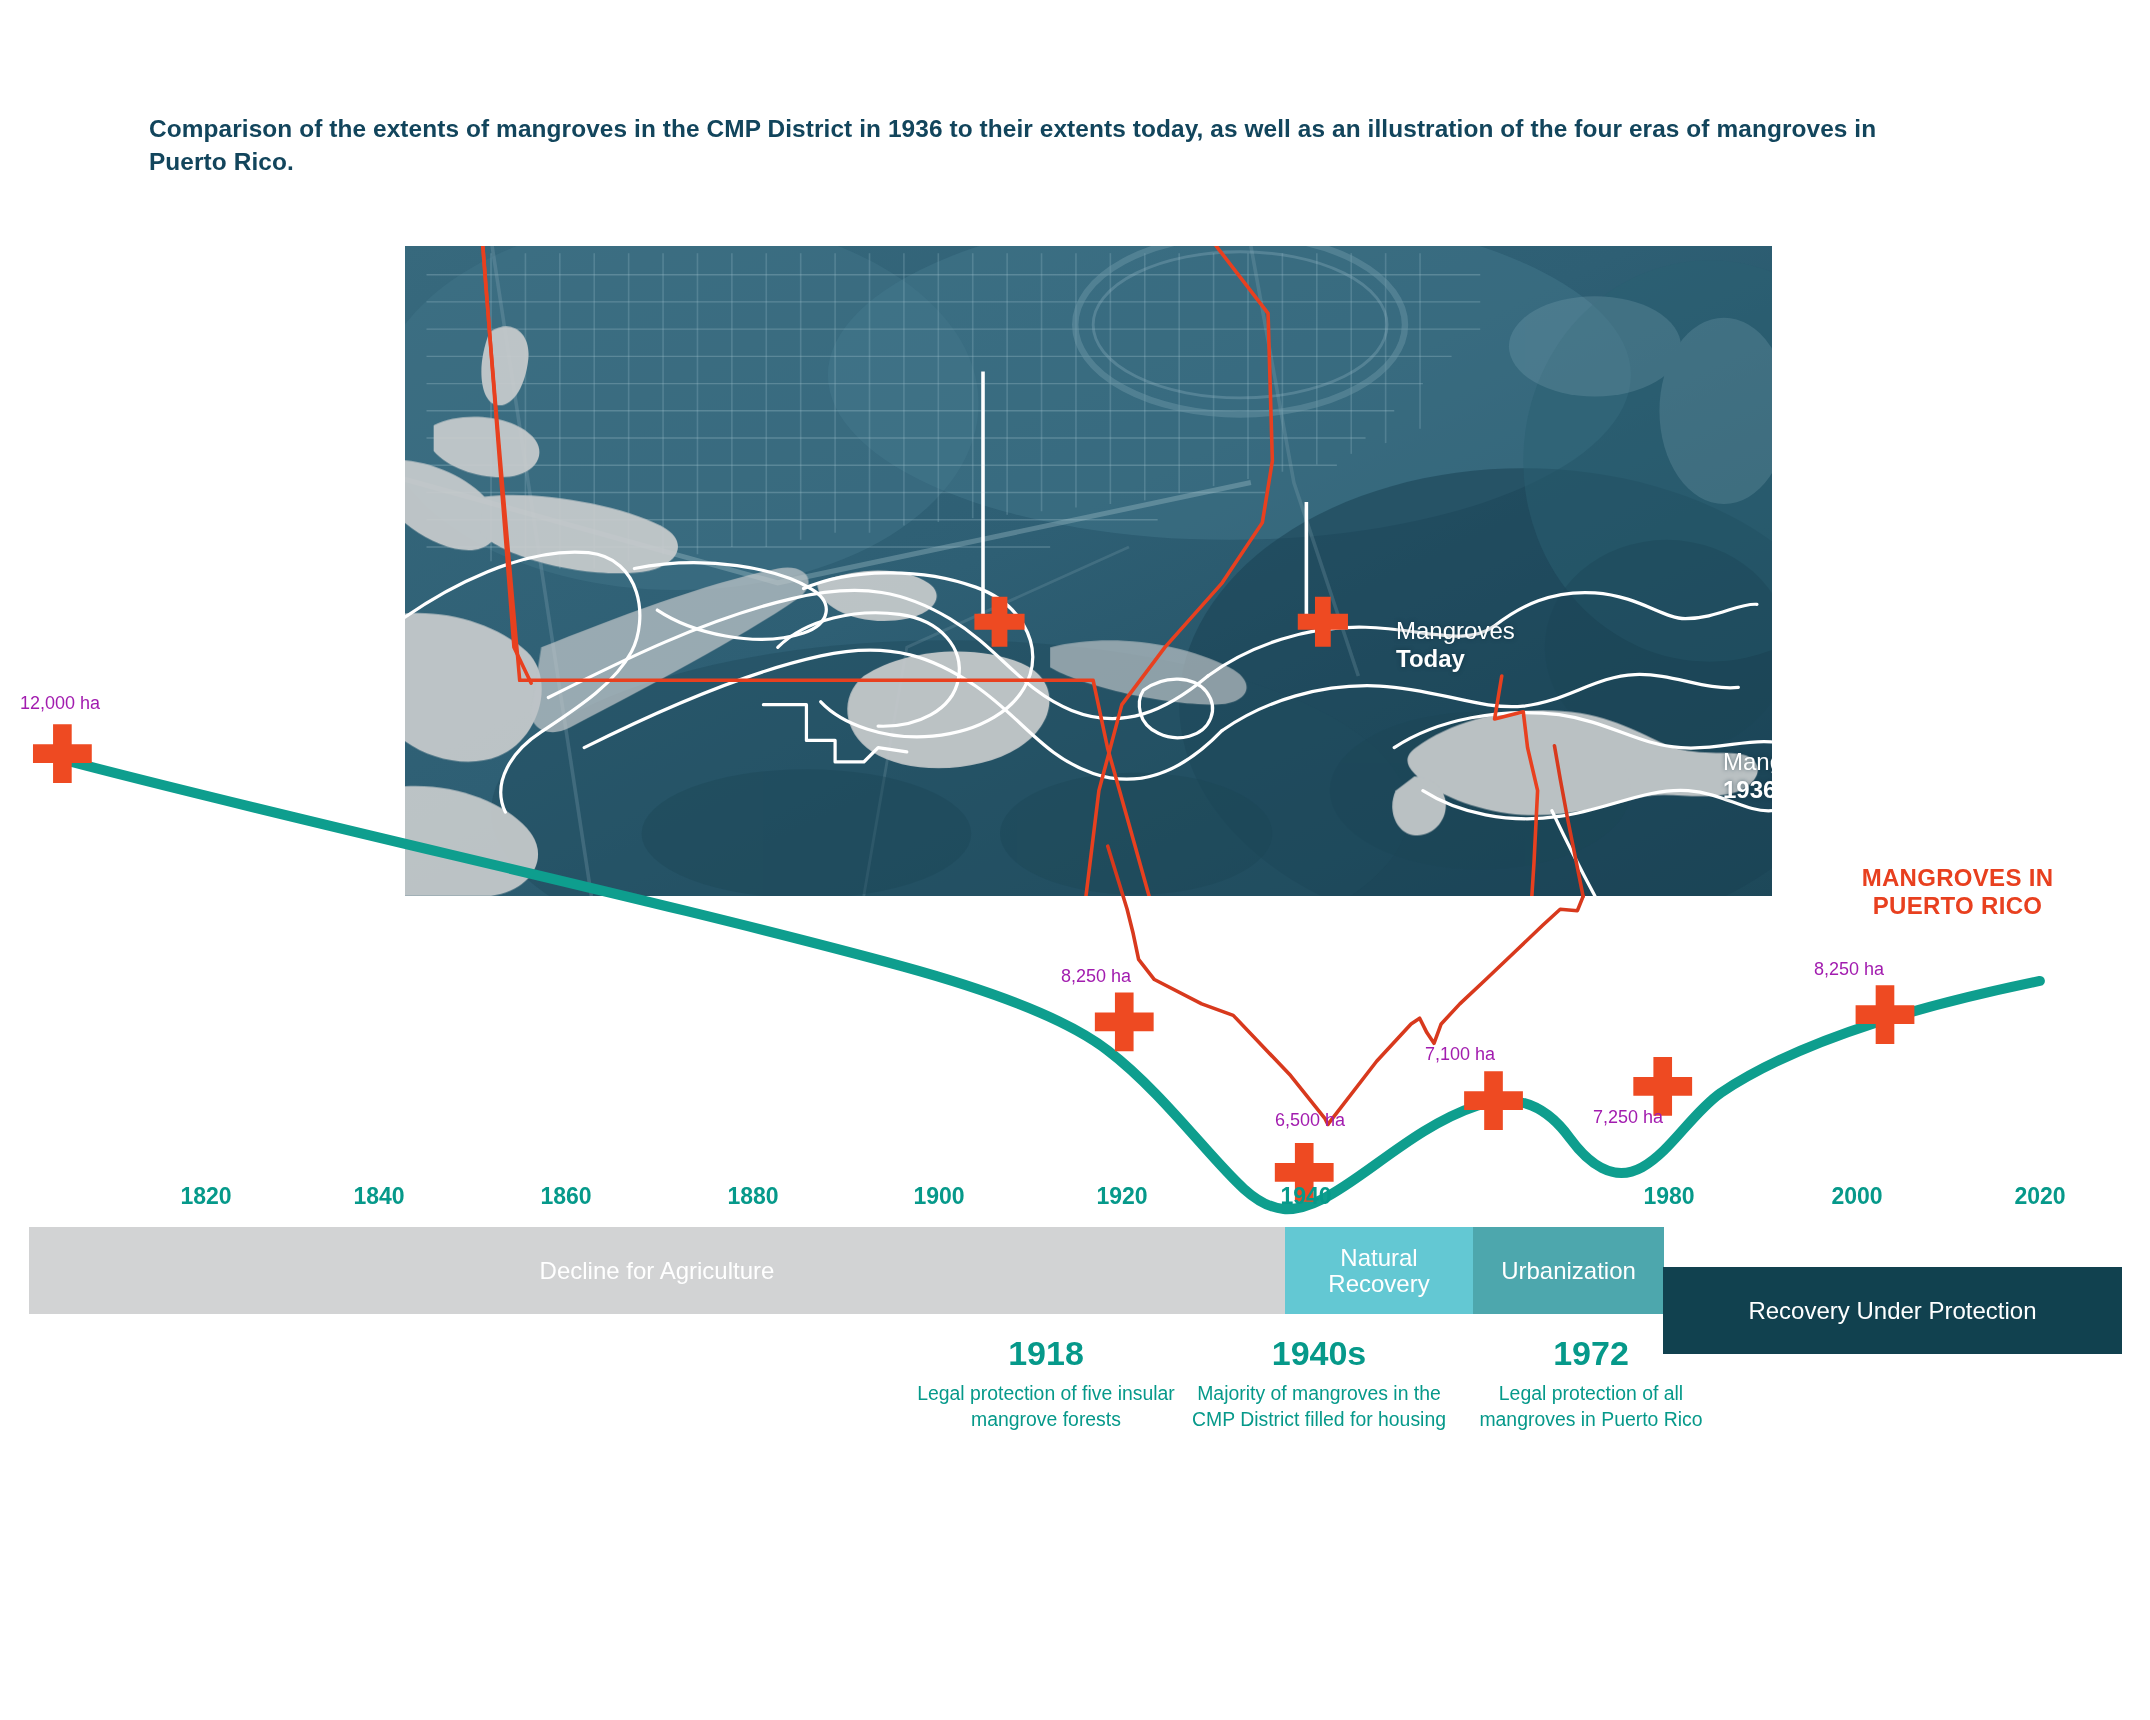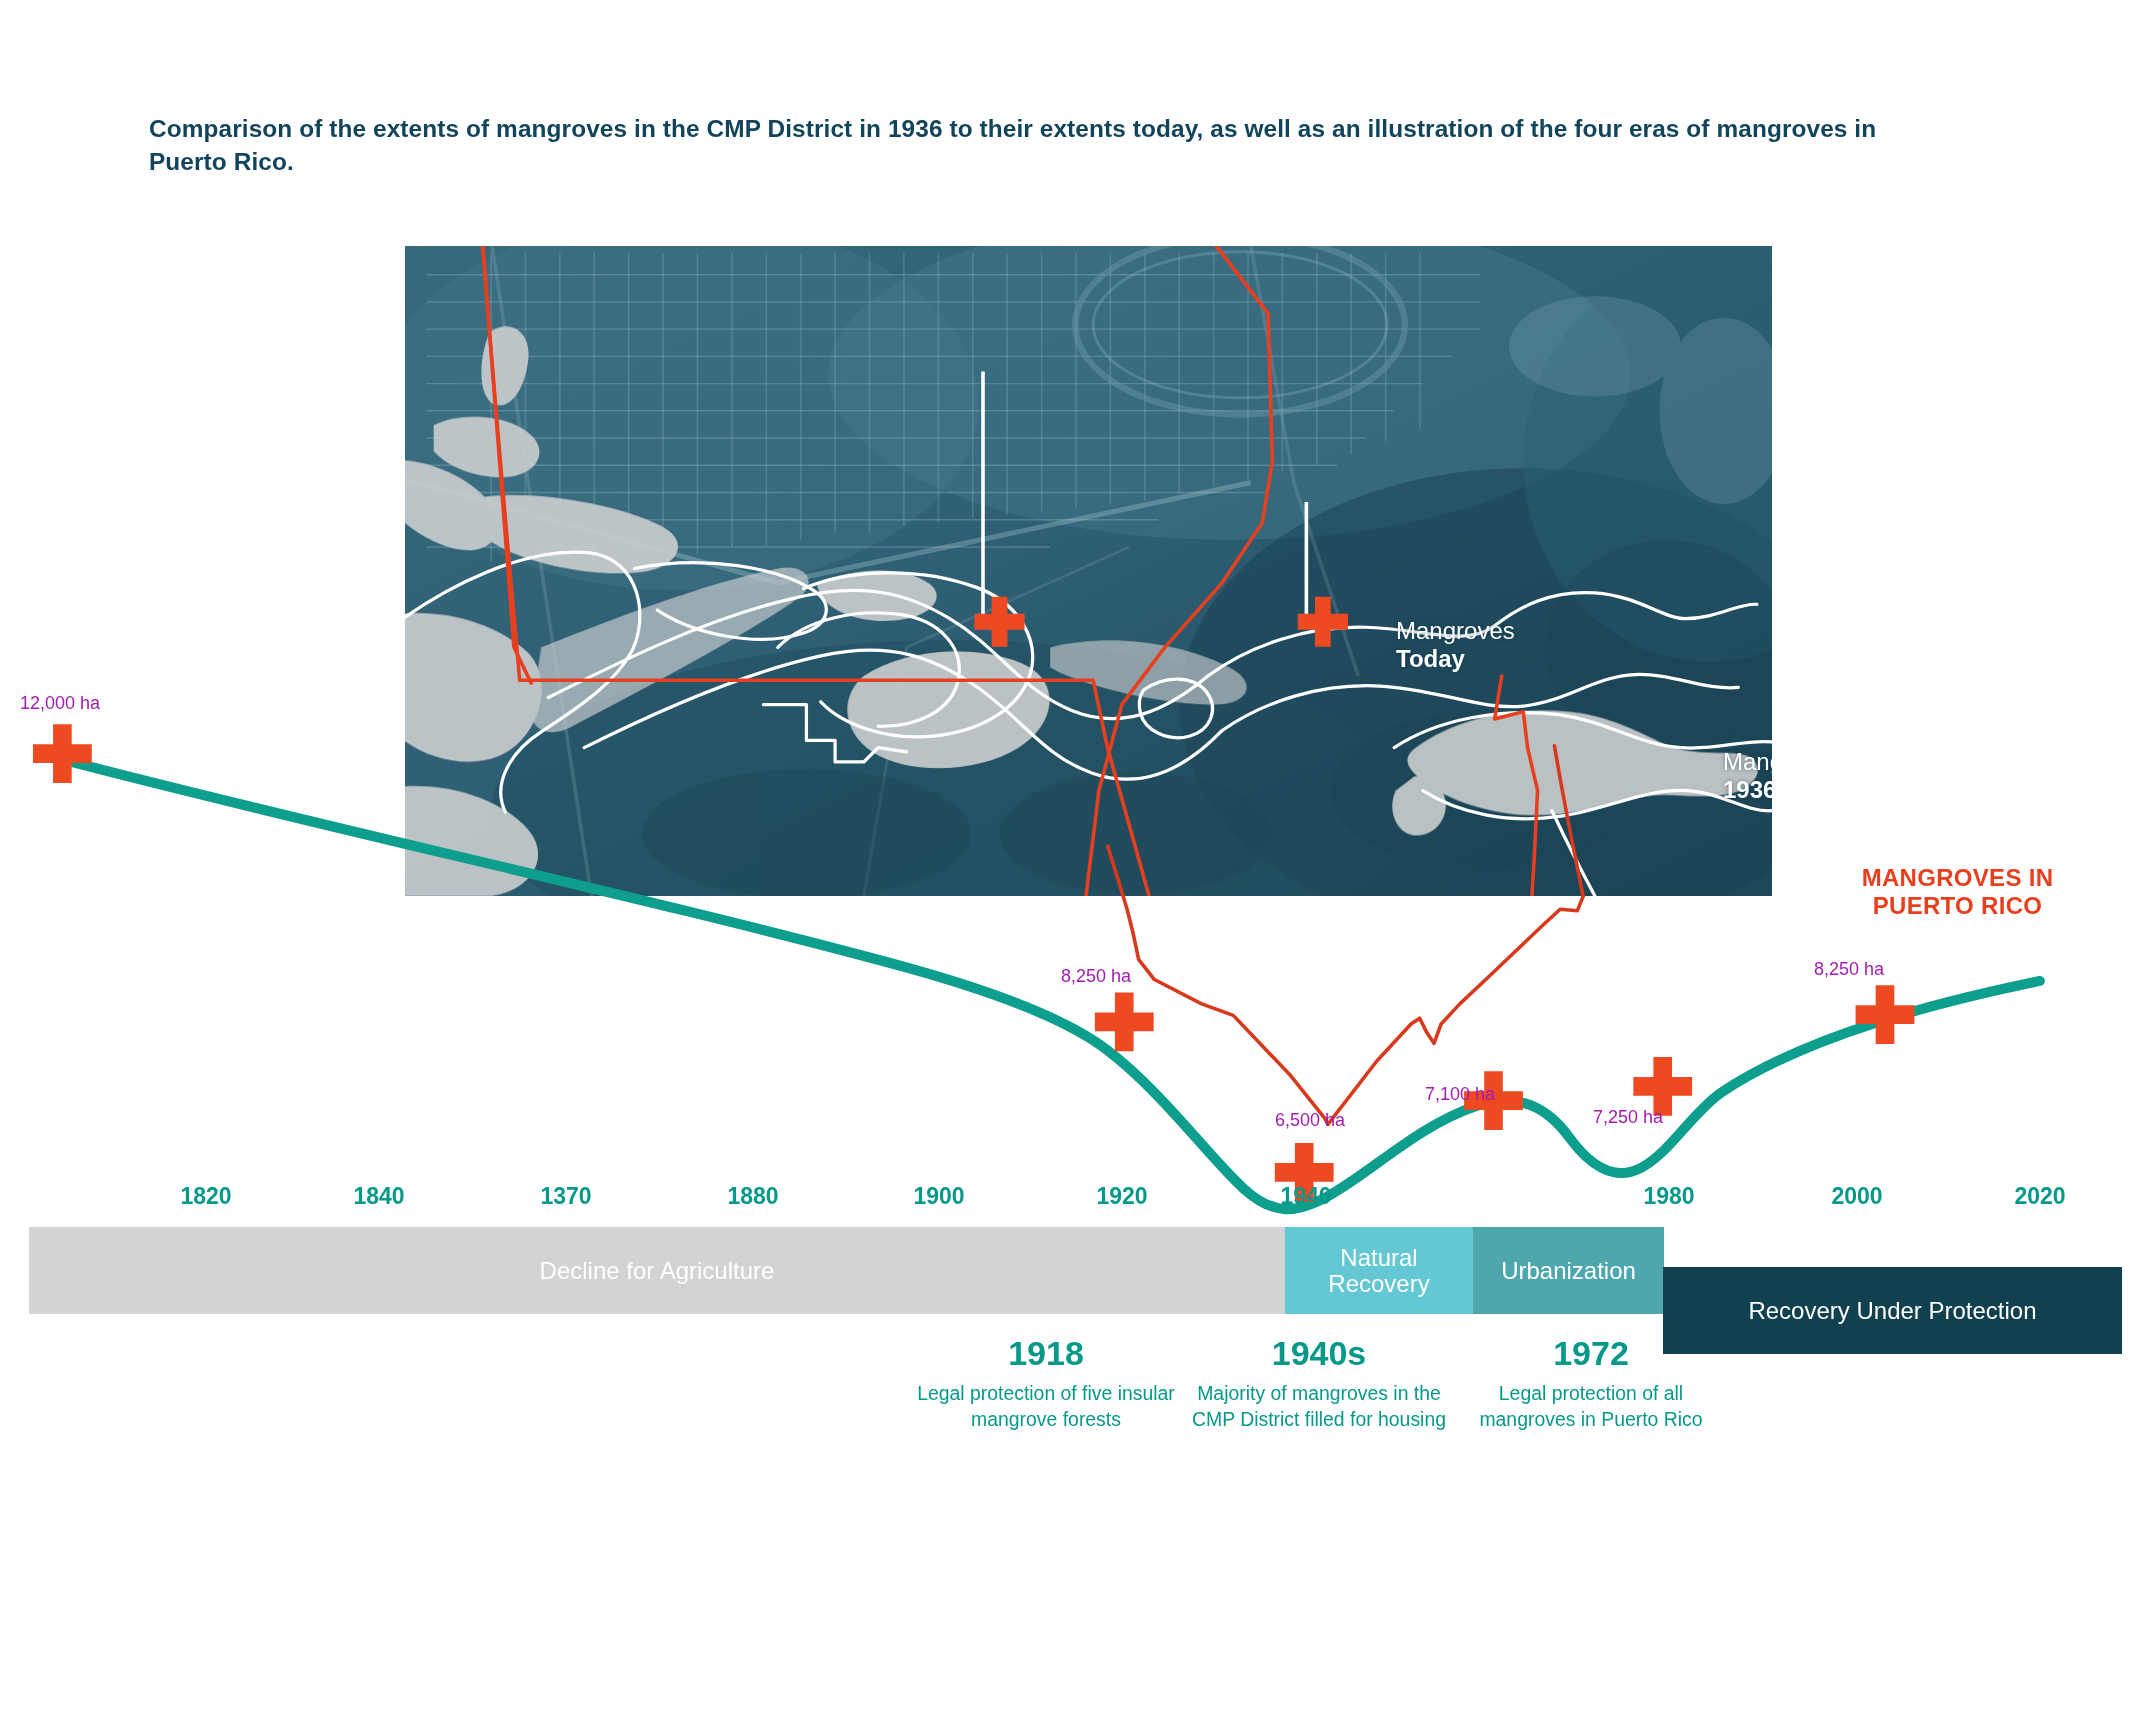--- a/index.html
+++ b/index.html
@@ -308,32 +308,32 @@
       <path d="M1778 1622 h28 v-28 h26 v28 h28 v26 h-28 v28 h-26 v-28 h-28 z"></path>
       <path d="M2042 1522 h28 v-28 h26 v28 h28 v26 h-28 v28 h-26 v-28 h-28 z"></path>
       <path d="M2278 1502 h28 v-28 h26 v28 h28 v26 h-28 v28 h-26 v-28 h-28 z"></path>
       <path d="M2588 1402 h28 v-28 h26 v28 h28 v26 h-28 v28 h-26 v-28 h-28 z"></path>
     </g>
   </svg>
 
   <div class="vlabel" style="left:20px;  top:693px;">12,000 ha</div>
   <div class="vlabel" style="left:1061px;top:966px;">8,250 ha</div>
   <div class="vlabel" style="left:1275px;top:1110px;">6,500 ha</div>
-  <div class="vlabel" style="left:1425px;top:1084px;">7,100 ha</div>
+  <div class="vlabel" style="left:1425px;top:1044px;">7,100 ha</div>
   <div class="vlabel" style="left:1593px;top:1084px;margin-top:23px;">7,250 ha</div>
   <div class="vlabel" style="left:1814px;top:959px;">8,250 ha</div>
 
   <div class="chart-heading">
     <span>MANGROVES IN</span><br>
     <span>PUERTO RICO</span>
   </div>
 
   <div class="tick" style="left:206px; top:1183px;">1820</div>
   <div class="tick" style="left:379px; top:1183px;">1840</div>
-  <div class="tick" style="left:566px; top:1183px;">1370</div>
+  <div class="tick" style="left:566px; top:1183px;">1860</div>
   <div class="tick" style="left:753px;top:1183px;">1880</div>
   <div class="tick" style="left:939px;top:1183px;">1900</div>
   <div class="tick" style="left:1122px;top:1183px;">1920</div>
   <div class="tick" style="left:1306px;top:1183px;">1940</div>
   <div class="tick" style="left:1488px;top:1183px;margin-top:43px;">1960</div>
   <div class="tick" style="left:1669px;top:1183px;">1980</div>
   <div class="tick" style="left:1857px;top:1183px;text-align:center;">2000</div>
   <div class="tick" style="left:2040px;top:1183px;">2020</div>
 
   <div class="band" style="left:29px;   width:1256px; background:#d2d3d4;">Decline for Agriculture</div>

